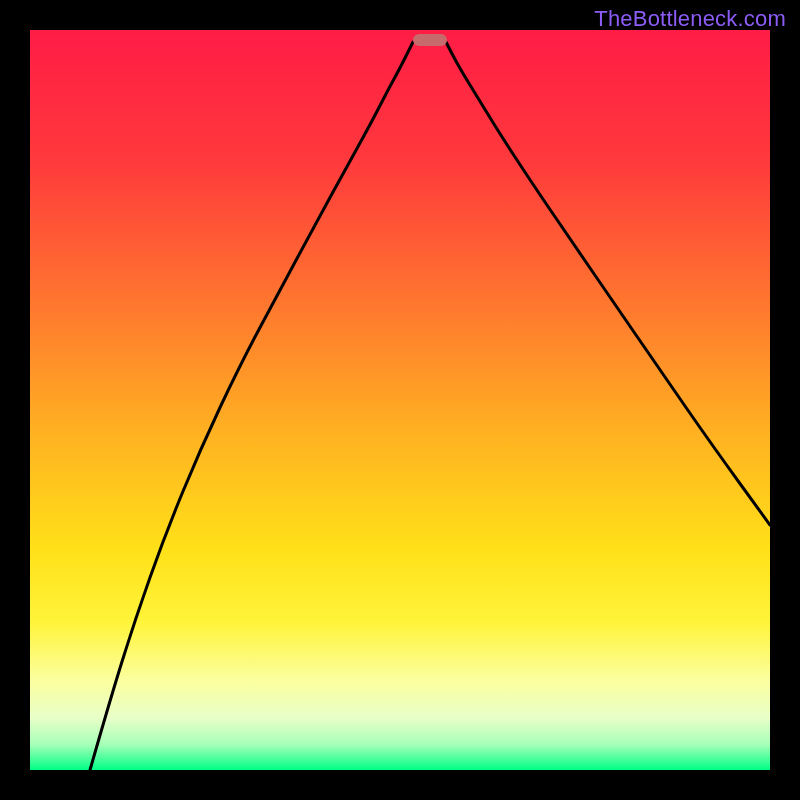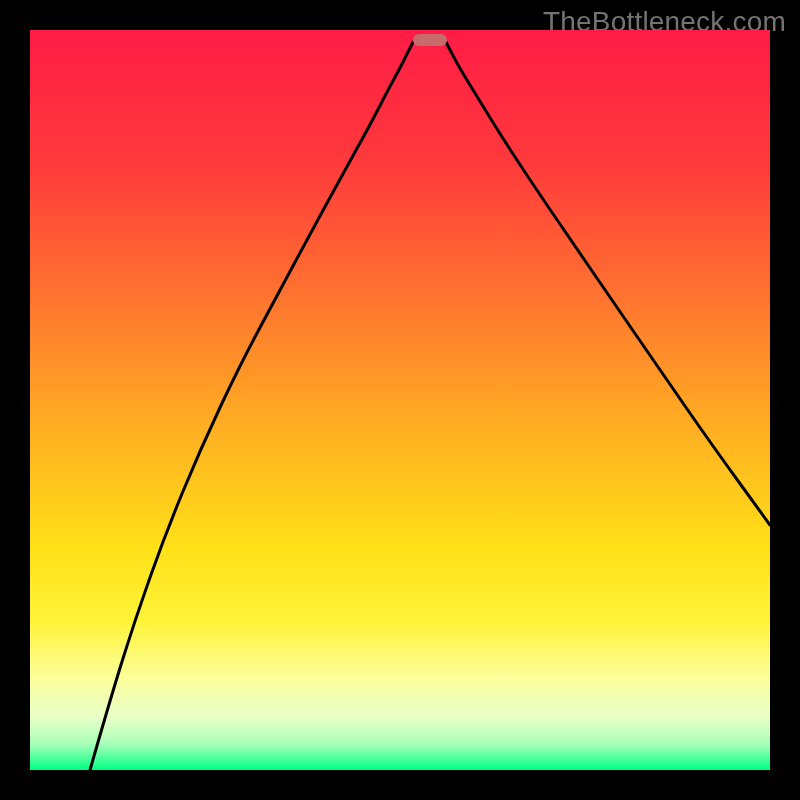--- a/index.html
+++ b/index.html
@@ -16,22 +16,22 @@
     left: 30px;
     top: 30px;
     width: 740px;
     height: 740px;
     box-sizing: border-box;
   }
   .watermark {
     position: absolute;
     top: 6px;
     right: 14px;
-    color: #737373;
-    font-size: 28px;
+    color: #8b5cf6;
+    font-size: 22px;
     font-weight: 500;
     letter-spacing: 0.2px;
     user-select: none;
   }
   svg {
     display: block;
   }
   .curve {
     fill: none;
     stroke: #000;

